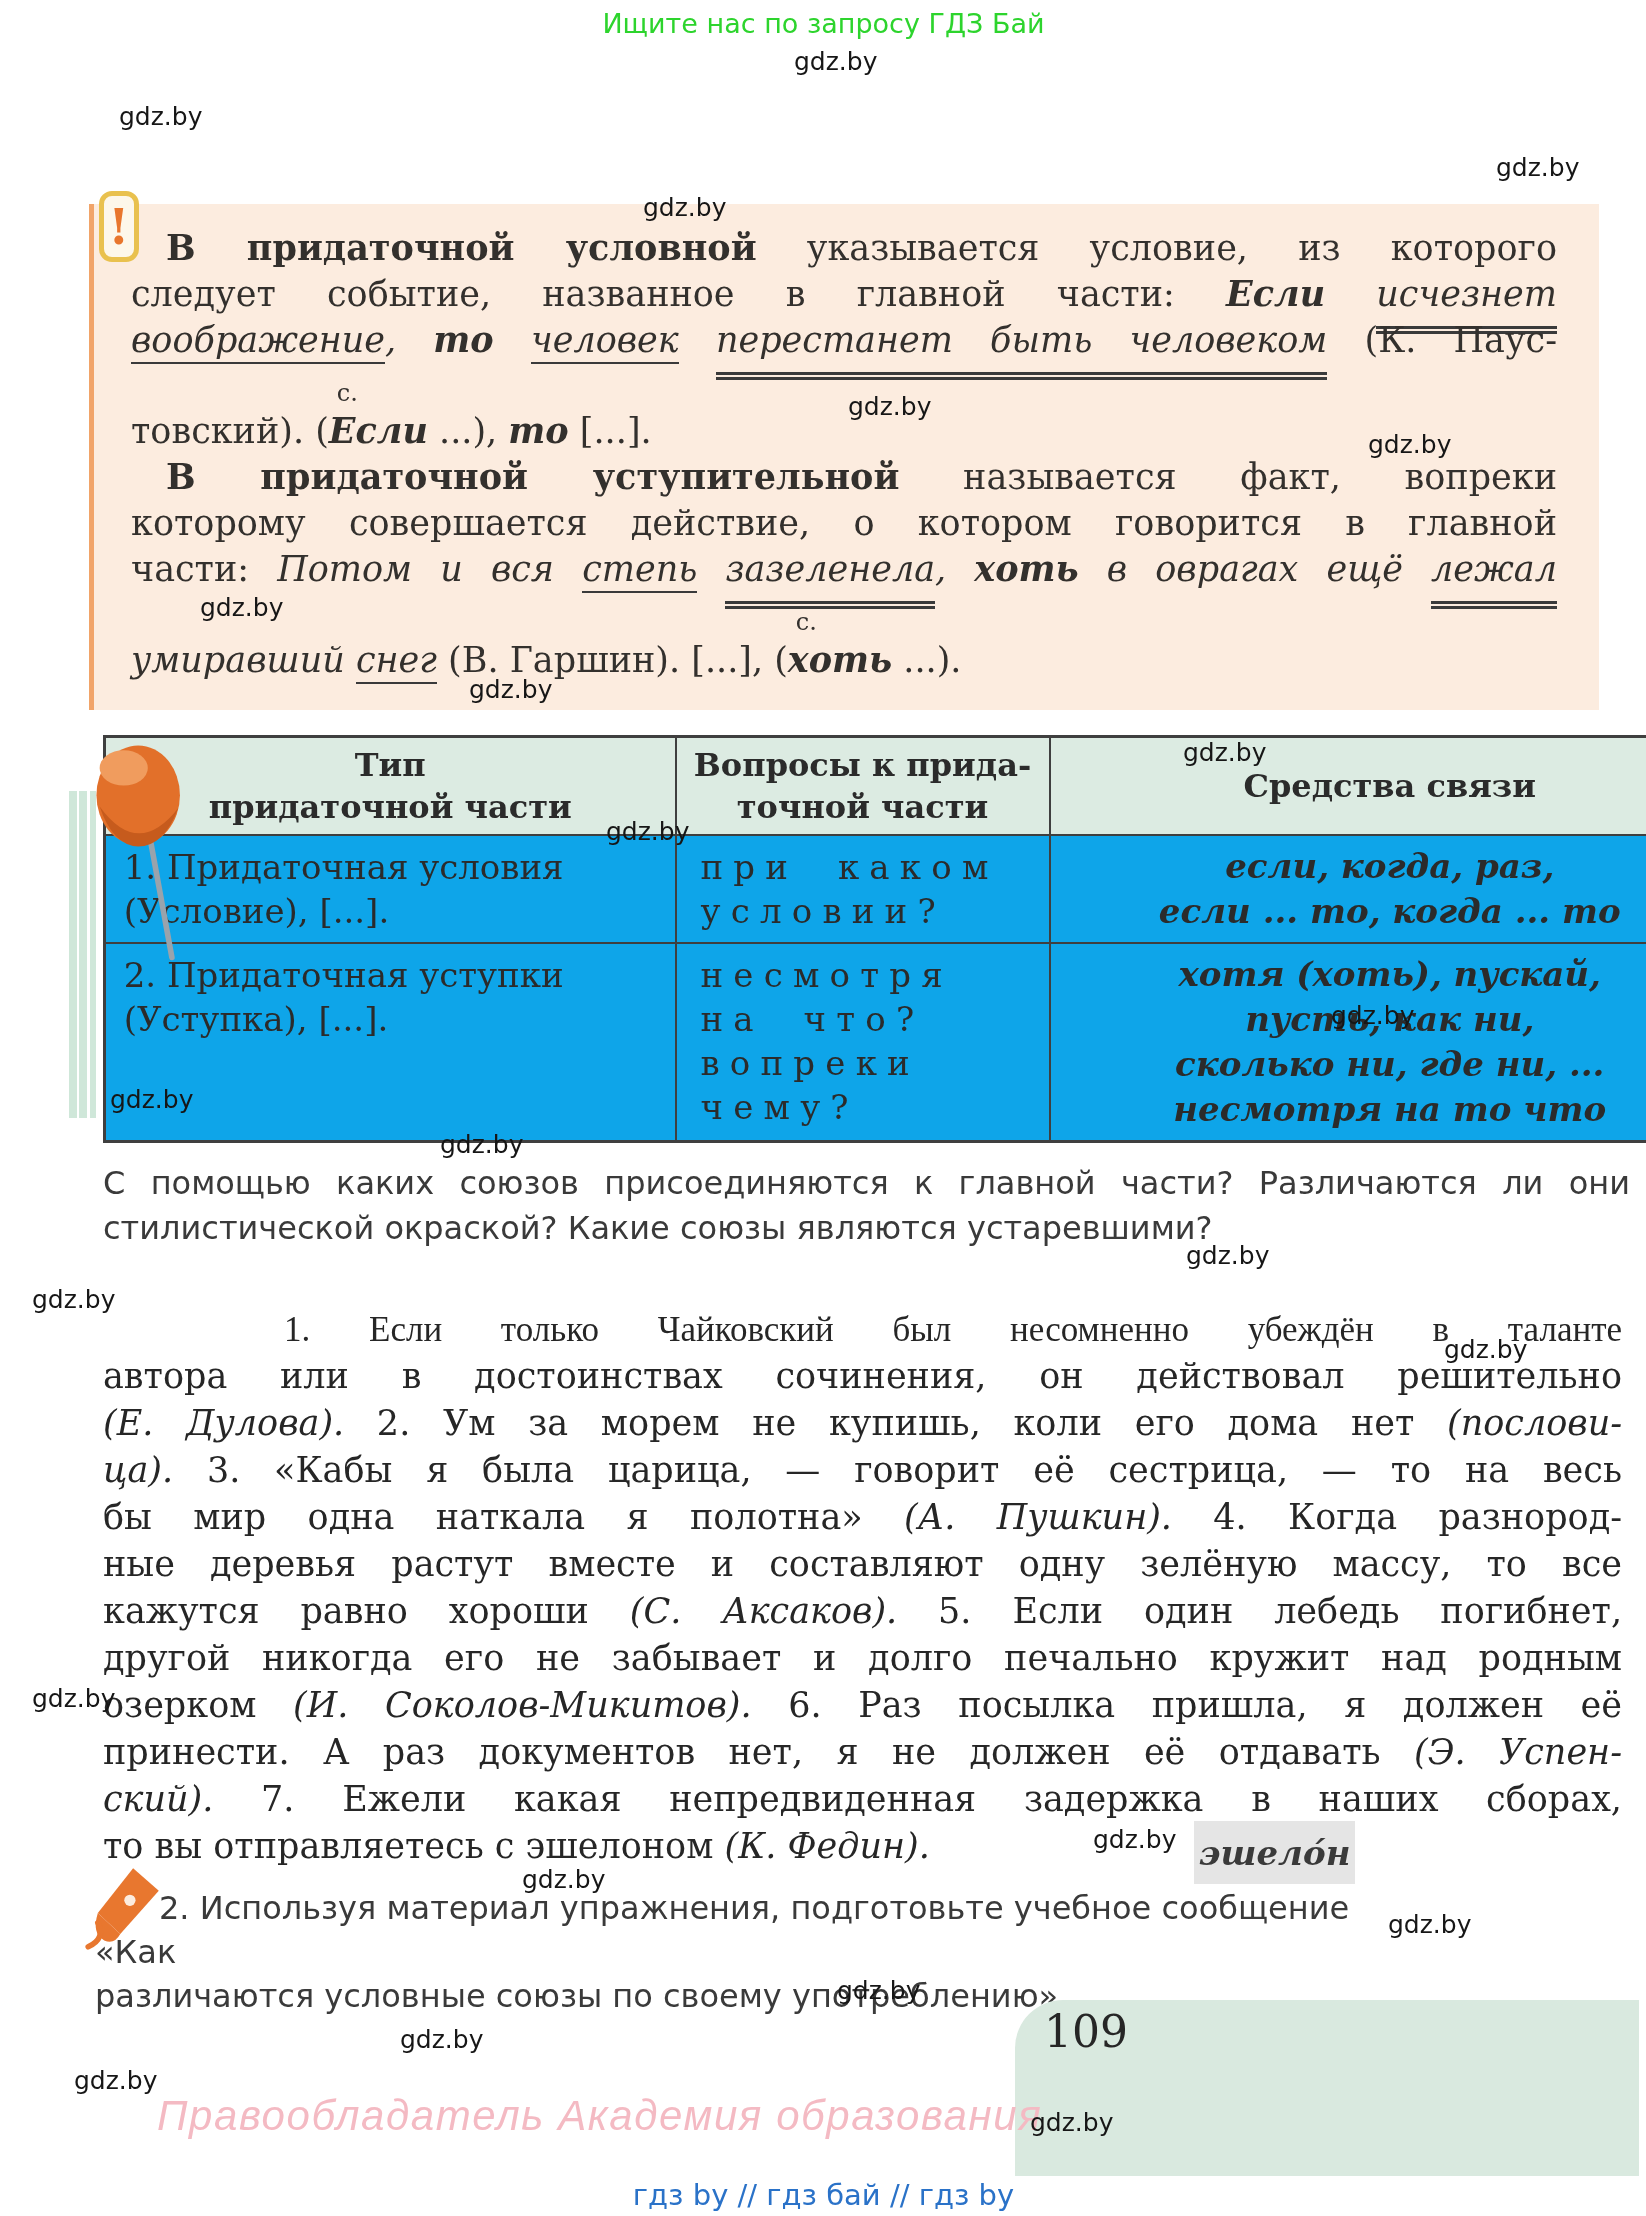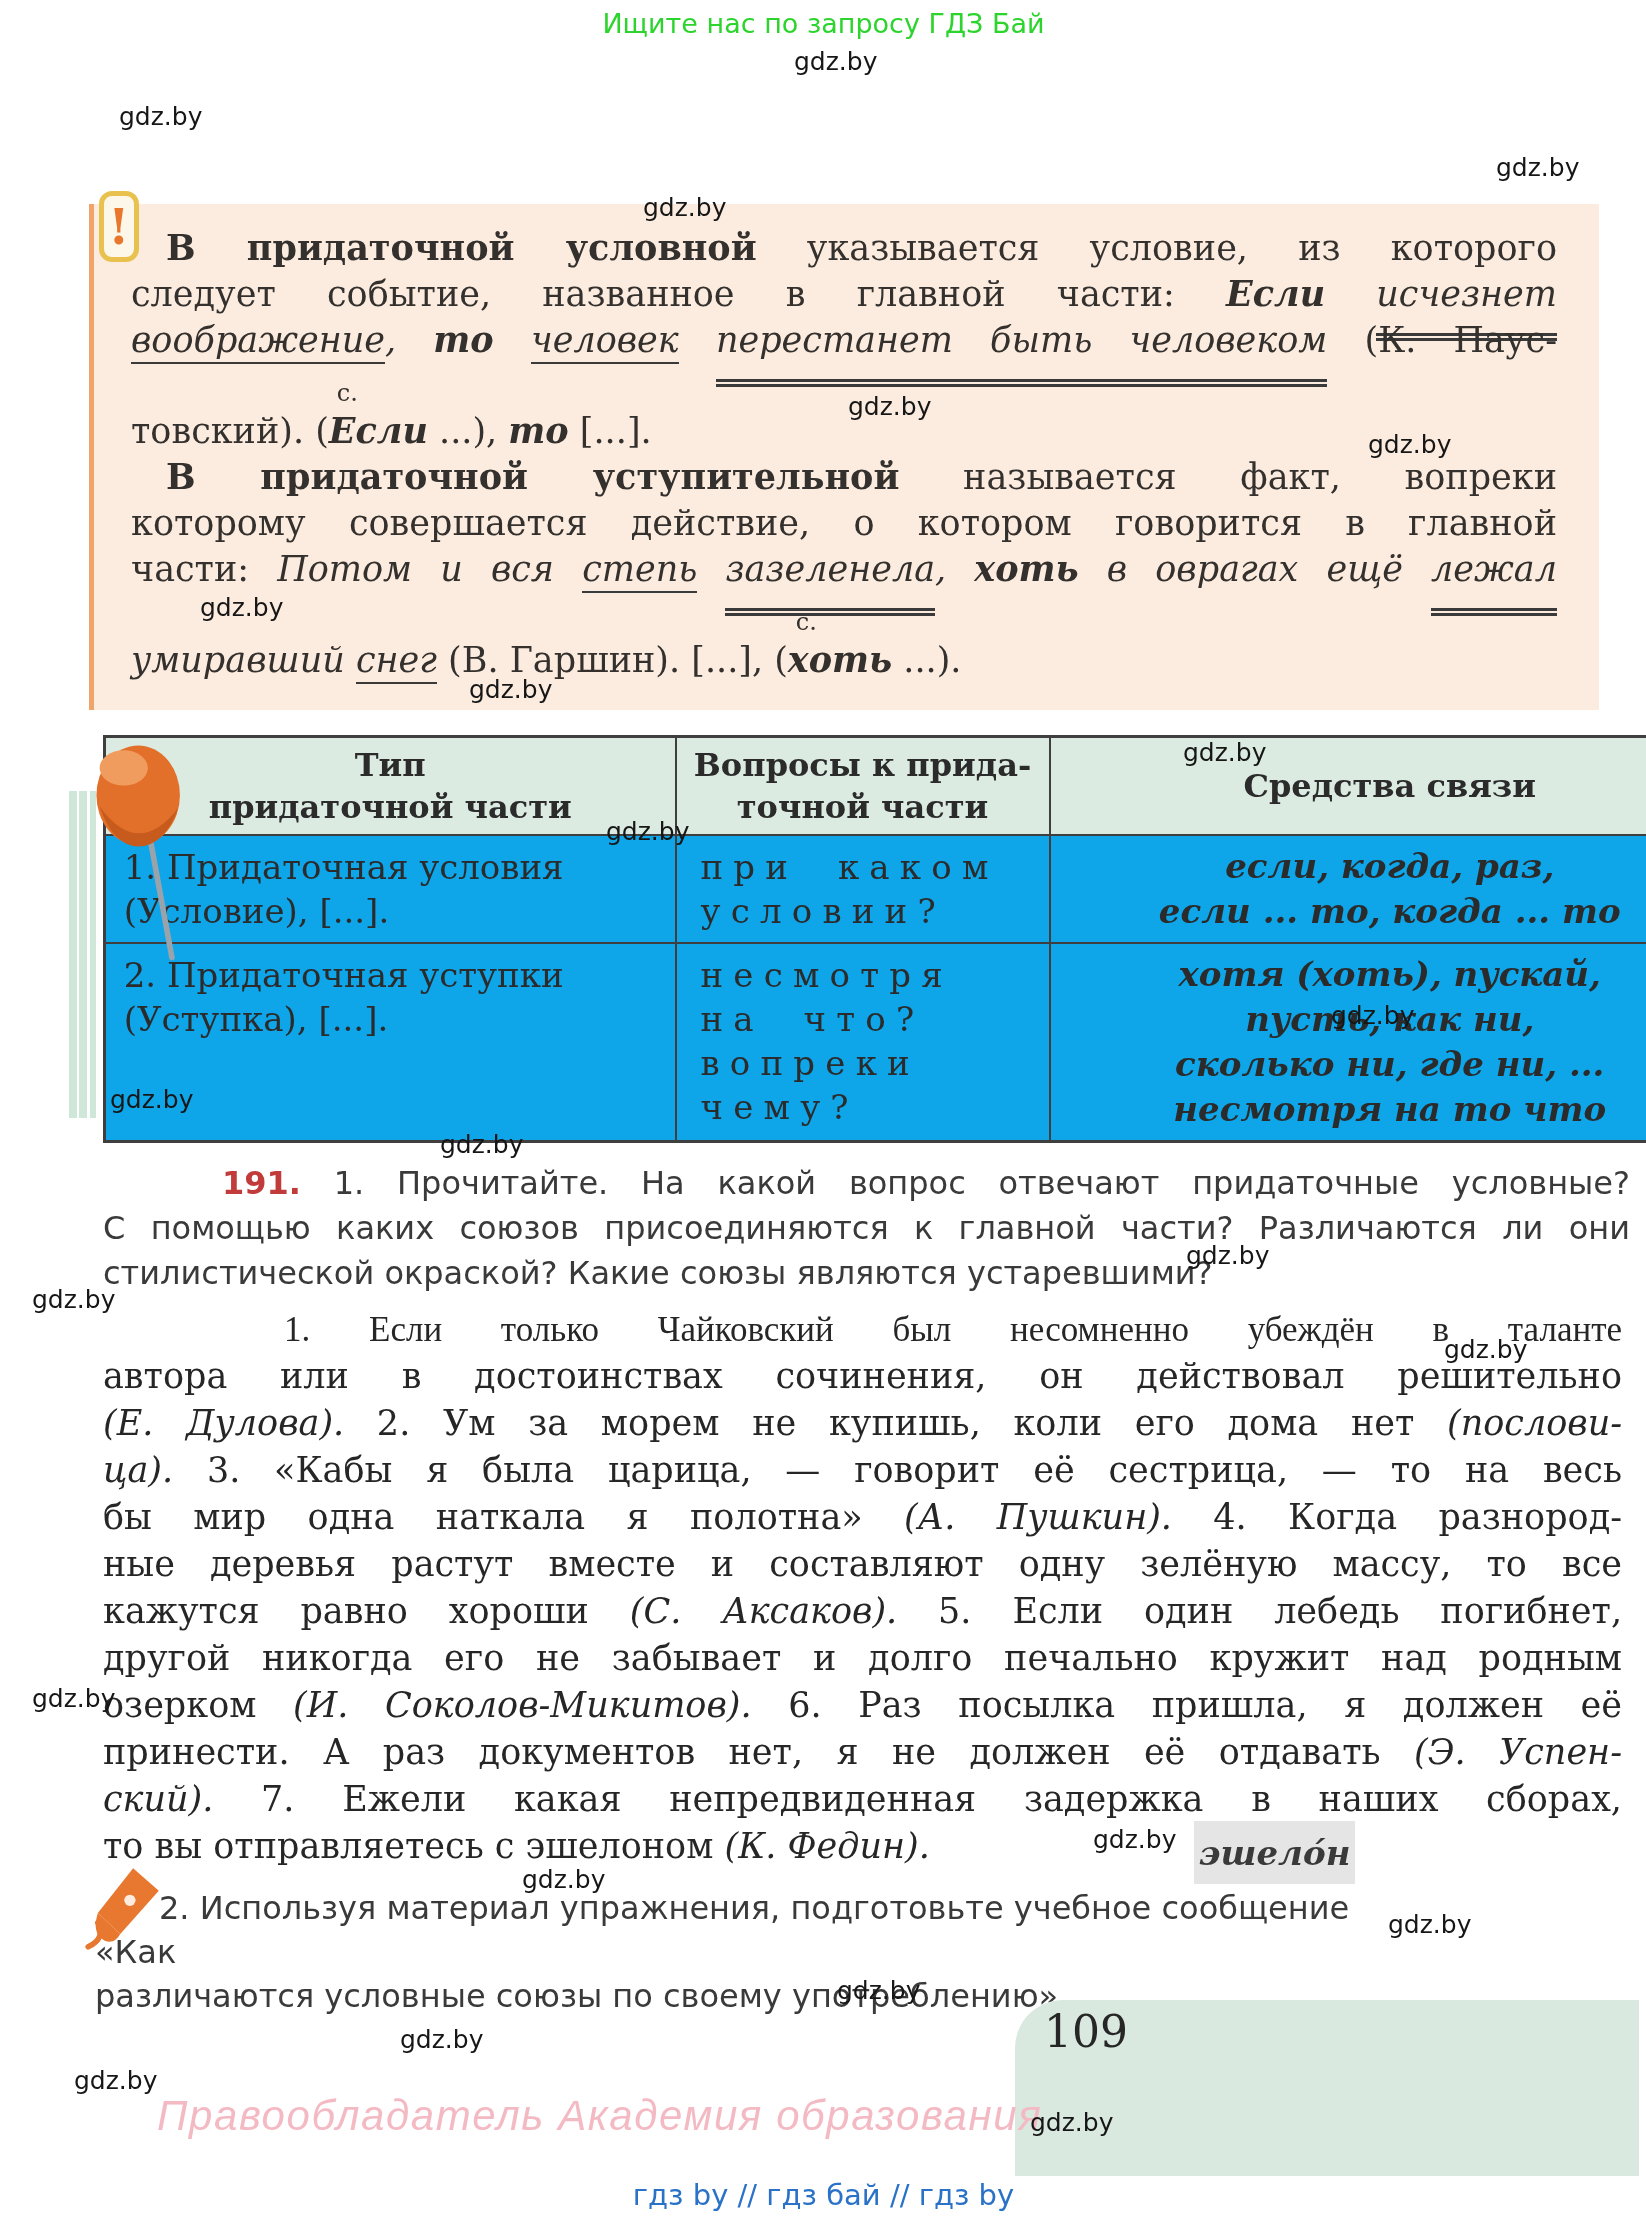--- a/index.html
+++ b/index.html
@@ -25,21 +25,21 @@
   .ind{text-indent:35px;}
   .ind2{text-indent:181px;font-family:Liberation Serif, serif;}
   .ind3{text-indent:119px;}
   .ind4{text-indent:64px;}
   .mt{margin-top:45px;}
 
   .b{font-weight:bold;}
   .i{font-style:italic;}
   .bi{font-weight:bold;font-style:italic;}
   .u1{border-bottom:2.4px solid #3a3a3a;padding-bottom:2.4px;}
-  .u2{border-bottom:8px double #3a3a3a;padding-bottom:19px;}
+  .u2{border-bottom:8px double #3a3a3a;padding-bottom:12px;}
   .has-sup{position:relative;}
   .sup{position:absolute;left:8px;top:-31px;font:24px "DejaVu Serif",serif;
        font-style:normal;font-weight:normal;letter-spacing:0;}
 
   
   .ribbon{position:absolute;left:69px;top:791px;width:27px;height:327px;z-index:0;
           background:linear-gradient(90deg,#cfe7d9 0 8px,#ffffff 8px 10.5px,#cfe7d9 10.5px 18.5px,#ffffff 18.5px 21px,#cfe7d9 21px 27px);}
   .pushpin{position:absolute;left:90px;top:724px;width:106px;height:242px;z-index:4;}
   .gtable{position:absolute;left:103px;top:735px;width:1629px;border-collapse:collapse;z-index:2;}
   .gtable th,.gtable td{border:2.4px solid #3f3f3f;box-sizing:border-box;}
@@ -181,21 +181,20 @@
             <div class="line">хотя (хоть), пускай,</div>
             <div class="line">пусть, как ни,</div>
             <div class="line">сколько ни, где ни, ...</div>
             <div class="line">несмотря на то что</div>
           </td>
       </tr>
     </tbody>
   </table>
 
   <div class="intro">
-      <div class="line ind3 jline"><span class="num">191.</span><span> 1. Прочитайте. На какой вопрос отвечают придаточные условные?</span></div>
       <div class="line jline"><span>С помощью каких союзов присоединяются к главной части? Различаются ли они</span></div>
       <div class="line last"><span>стилистической окраской? Какие союзы являются устаревшими?</span></div>
     </div>
 
   <div class="maintext">
       <div class="line ind2 jline"><span>1. Если только Чайковский был несомненно убеждён в таланте</span></div>
       <div class="line jline"><span>автора или в достоинствах сочинения, он действовал решительно</span></div>
       <div class="line jline"><span class="i">(Е. Дулова).</span><span> 2. Ум за морем не купишь, коли его дома нет </span><span class="i">(послови-</span></div>
       <div class="line jline"><span class="i">ца).</span><span> 3. «Кабы я была царица, — говорит её сестрица, — то на весь</span></div>
       <div class="line jline"><span>бы мир одна наткала я полотна» </span><span class="i">(А. Пушкин).</span><span> 4. Когда разнород-</span></div>

